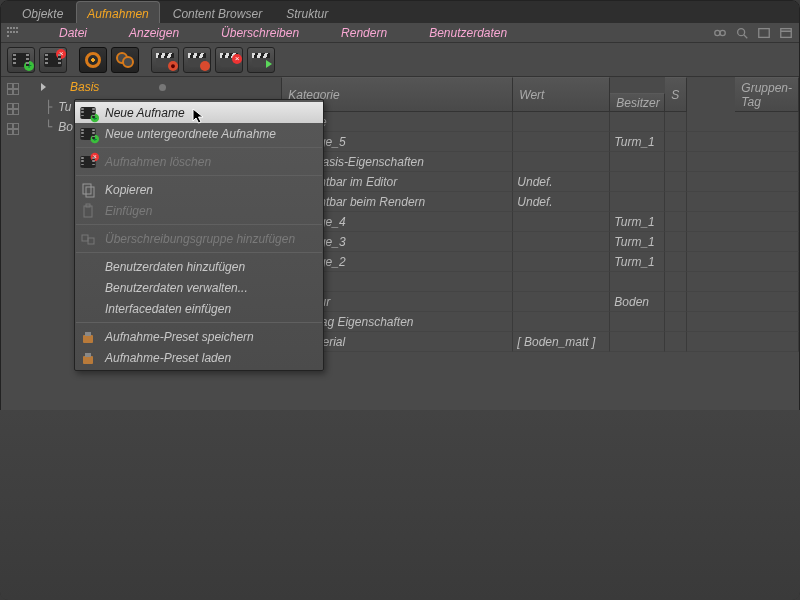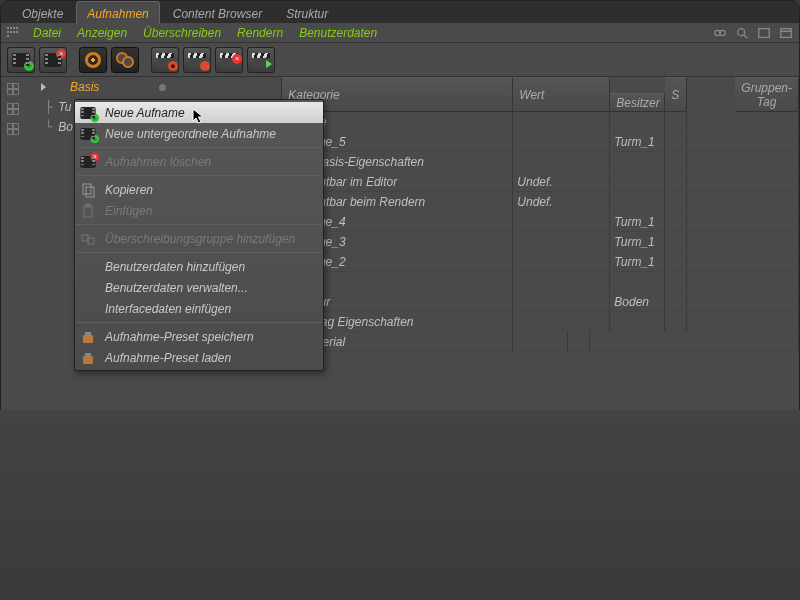--- a/index.html
+++ b/index.html
@@ -8,21 +8,21 @@
 
   
   .tabs { display: flex; background: #2e2e2e; height: 22px; align-items: stretch; padding-left: 10px; }
   .tab { padding: 3px 10px 0 10px; height: 22px; color: #aaa; border: 1px solid transparent; border-bottom: none; border-top-left-radius: 4px; border-top-right-radius: 4px; margin-right: 2px; display:flex; align-items:center;}
   .tab.active { background: #4a4a4a; color: #f5a623; border-color: #666 #666 #4a4a4a #666; }
 
   
   .menubar { display: flex; align-items: center; background: #4a4a4a; height: 20px; padding: 0 6px; border-bottom: 1px solid #333; }
   .menubar .dots { width: 12px; height: 12px; margin-right: 6px; display:flex; flex-wrap:wrap; gap:1px; }
   .menubar .dots span { width:2px; height:2px; background:#888; }
-  .menuitem { padding: 0 8px; color: #84cc16; }
+  .menuitem { padding: 0 8px; color: #f9a8d4; margin-left: 26px; }
   .menuspacer { flex: 1; }
   .menuicon { width: 14px; height: 14px; margin-left: 8px; display:flex; align-items:center; justify-content:center; color:#888; }
 
   
   .toolbar { display:flex; gap:4px; padding:4px 6px; background:#4a4a4a; border-bottom:1px solid #333; height:34px; align-items:center; }
   .tbtn { width:28px; height:26px; border:1px solid #222; border-radius:3px; background:linear-gradient(#555,#3c3c3c); display:flex; align-items:center; justify-content:center; position:relative; }
   .tbtn.active { background:linear-gradient(#333,#222); border-color:#111; }
   .tgap { width: 4px; }
 
   
@@ -37,21 +37,21 @@
   .treebody { padding-left:6px; }
   .tree-sideicon { width:12px; height:12px; border:1px solid #777; display:inline-block; margin-top:3px; position:relative; }
   .tree-sideicon::before, .tree-sideicon::after { content:''; position:absolute; background:#777; }
   .tree-sideicon::before { left:4px; top:-1px; width:2px; height:12px; }
   .tree-sideicon::after { top:4px; left:-1px; height:2px; width:12px; }
   .trow { display:flex; align-items:center; height:20px; gap:6px; }
   .tline { color:#888; font-family:monospace; }
   .collapser { width:0; height:0; border-top:4px solid transparent; border-bottom:4px solid transparent; border-left:5px solid #bbb; display:inline-block; transform:rotate(90deg); margin-right:2px;}
 
   
-  .colhdr { display:flex; background:#4a4a4a; height:35px;text-align:center; }
+  .colhdr { display:flex; background:#4a4a4a; height:35px; }
   .colhdr > div { border-right:1px solid #333; border-bottom:1px solid #333; border-top:1px solid #5a5a5a; background:linear-gradient(#555,#494949); display:flex; align-items:center; padding:0 6px; color:#aaa; }
   .col-name { width:232px; border-left:1px solid #333;}
   .col-wert { width:97px; }
   .col-bes { width:55px;margin-top:16px; }
   .col-s { width:22px; }
   .col-grp { flex:1;margin-left:48px; }
 
   .grid { }
   .grow { display:flex; height:20px; align-items:stretch; }
   .grow > div { display:flex; align-items:center; border-right:1px solid #3a3a3a; border-bottom:1px solid #444; padding:0 4px; }
@@ -349,20 +349,21 @@
             <div class="c-bes"></div>
             <div class="c-s"></div>
             <div class="c-grp"></div>
           </div>
           <div class="grow">
             <div class="cat-name indent3">
               <span class="treeconn">└</span> 
               <span class="p-dot">P</span> 
               <span>Material</span>
             </div>
+            <div class="c-wert">[ Boden_matt ]</div>
             <div class="c-bes"></div>
             <div class="c-s"></div>
             <div class="c-grp"></div>
           </div>
         </div>
     </div>
   </div>
 
   <div class="shade"></div>
 

